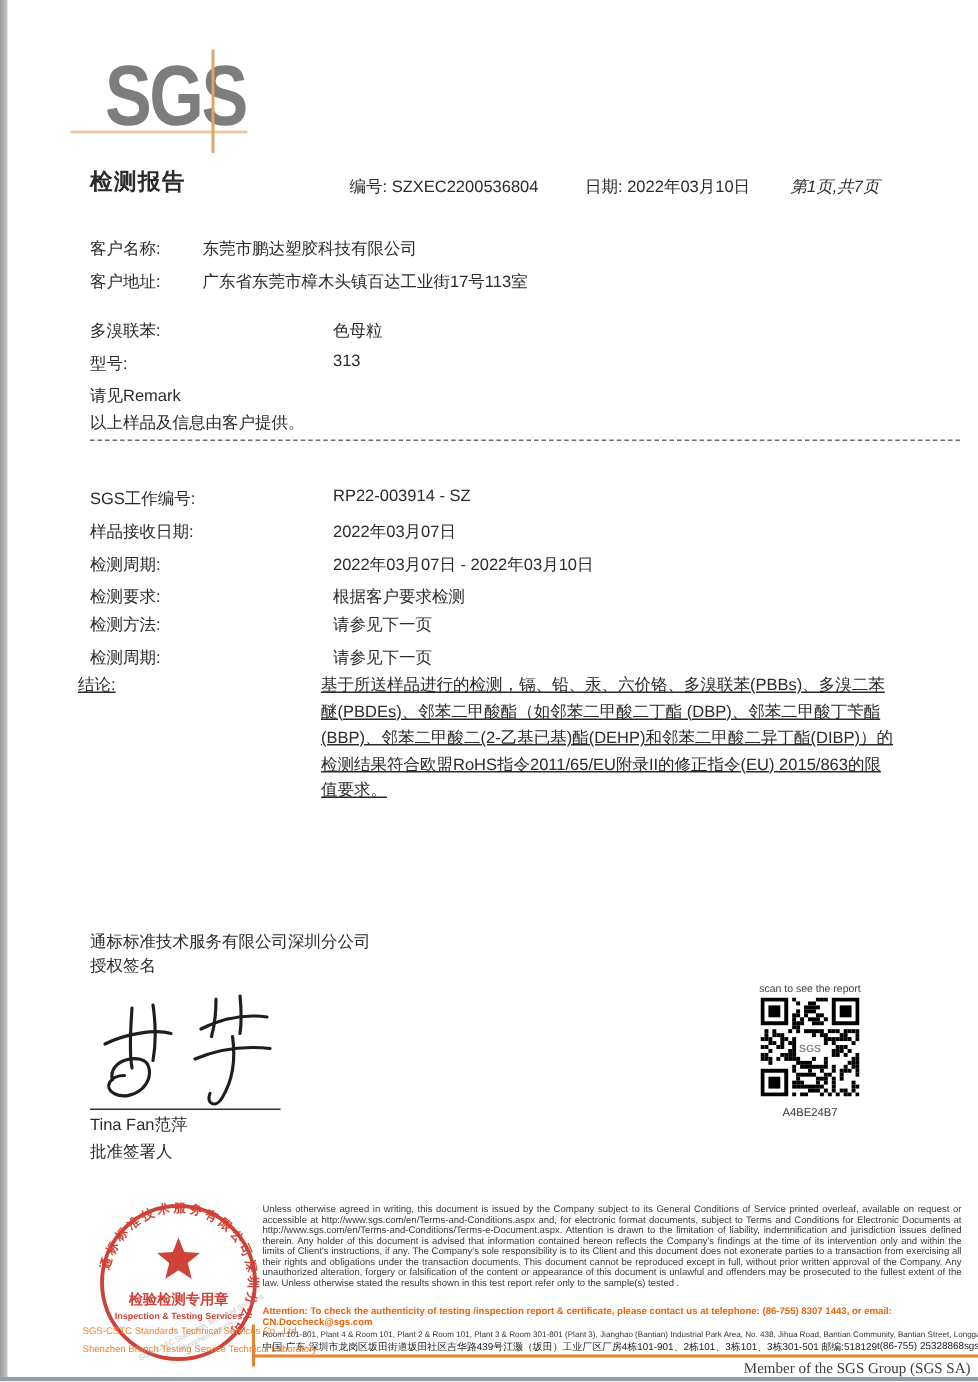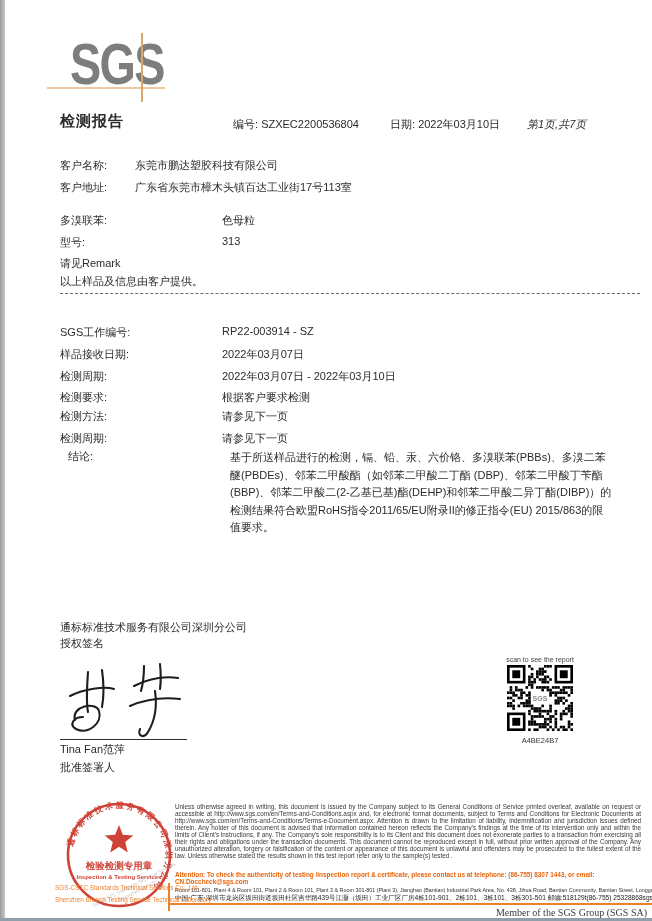--- a/index.html
+++ b/index.html
@@ -15,21 +15,21 @@
   .crop-h{left:47px;top:87px;width:118px;height:2px;background:#ecc9a0;}
   .crop-v{left:141px;top:33px;width:2px;height:69px;background:#d9a768;}
   #title{left:60px;top:112px;font-size:15px;font-weight:bold;letter-spacing:1px;}
   .hdr-meta{top:117px;font-size:11px;}
   
   .row{left:60px;font-size:11px;display:flex;}
   .row .lbl{flex:none;}
   .lbl-w75{width:75px;}
   .lbl-w162{width:162px;}
   .dashed{left:60px;top:293px;width:580px;border-top:1px dashed #6b6b6b;}
-  #conclusion-row{left:68px;top:449px;font-size:11px;display:flex;}
+  #conclusion-row{left:52px;top:449px;font-size:11px;display:flex;text-decoration:underline;}
   #conclusion-row .val{width:382px;line-height:17.5px;}
   
   .sig-text{left:60px;font-size:11px;}
   #sig-underline{left:60px;top:739px;width:127px;border-top:1.5px solid #2f2f2f;}
   
   #qr-wrap{left:492px;top:656px;width:96px;text-align:center;}
   #qr-caption{font-size:7px;color:#444;}
   #qr-code-text{font-size:7.5px;color:#333;margin-top:1px;}
   
   #disclaimer{left:175px;top:803px;width:466px;font-size:6.35px;line-height:7.05px;

